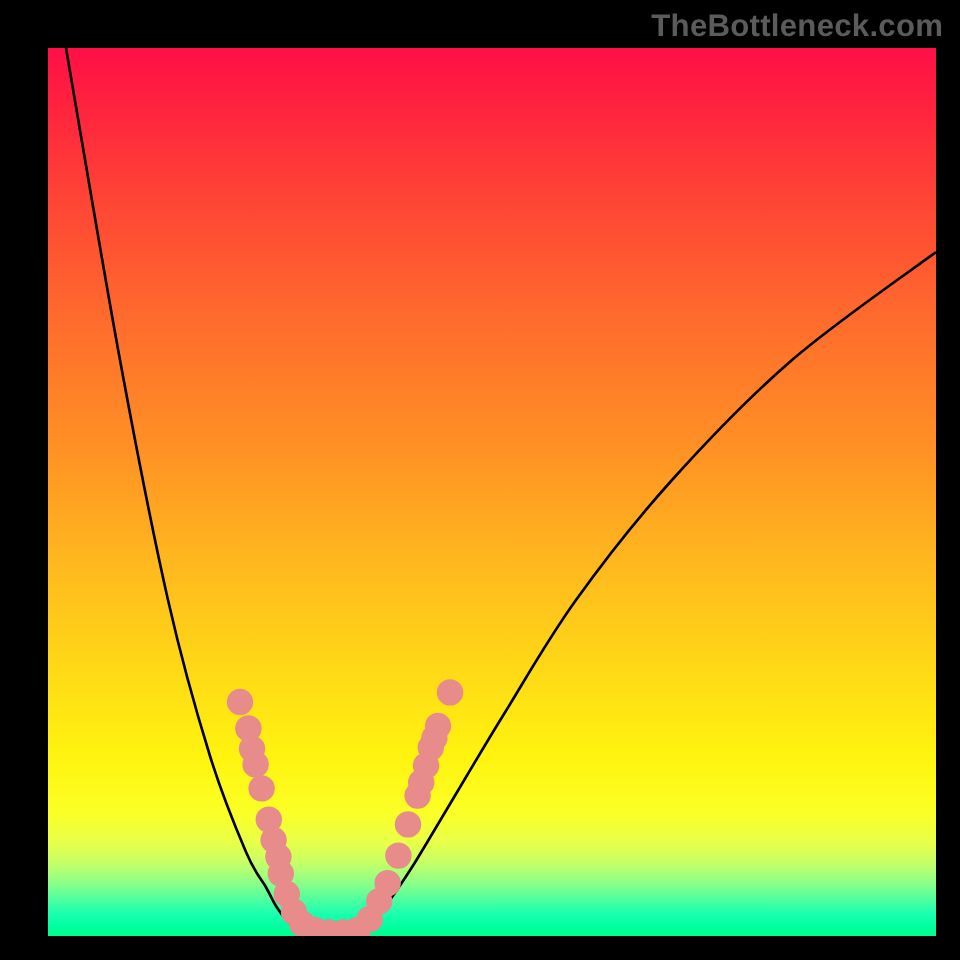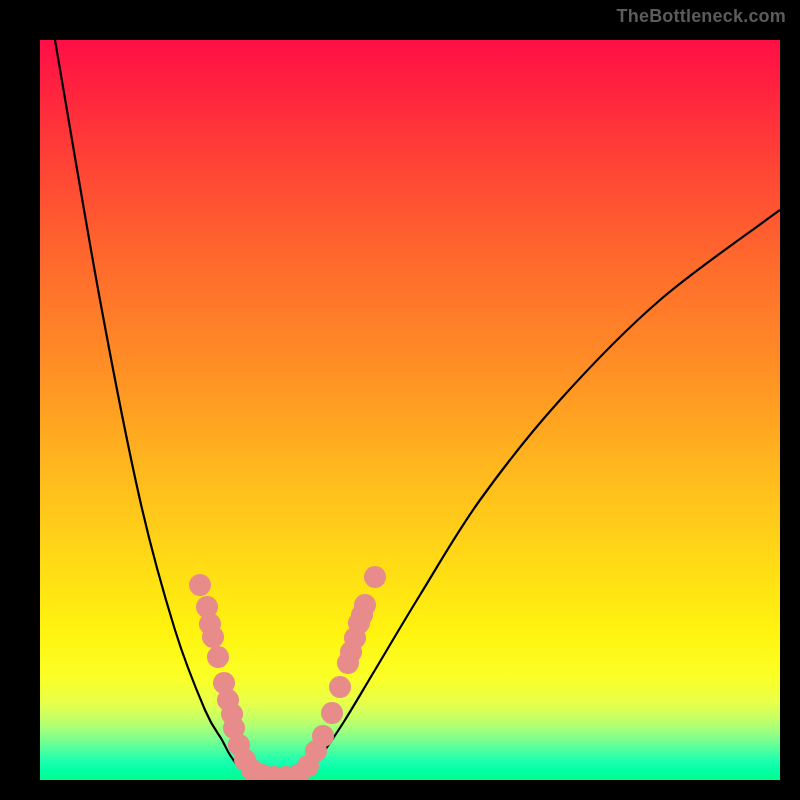--- a/index.html
+++ b/index.html
@@ -15,21 +15,21 @@
     position: relative;
     width: 800px;
     height: 800px;
     background: #000;
   }
   .watermark {
     position: absolute;
     top: 6px;
     right: 14px;
     color: #5b5b5b;
-    font-size: 18px;
+    font-size: 26px;
     font-weight: 600;
     letter-spacing: 0.2px;
     z-index: 5;
   }
   .plot-area {
     position: absolute;
     left: 40px;
     top: 40px;
     width: 740px;
     height: 740px;

